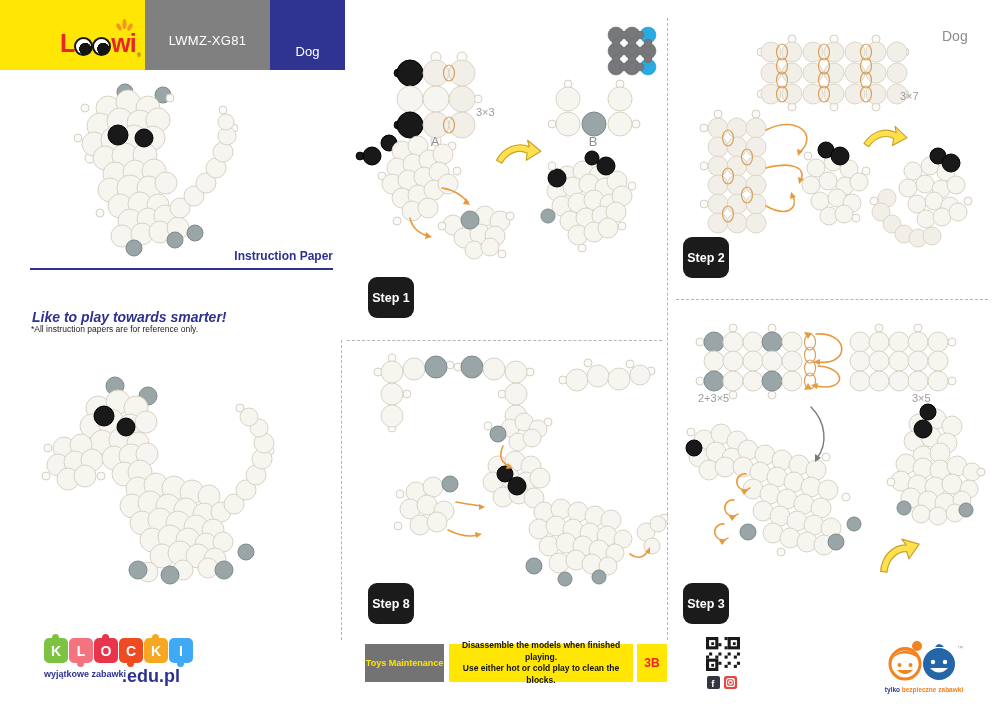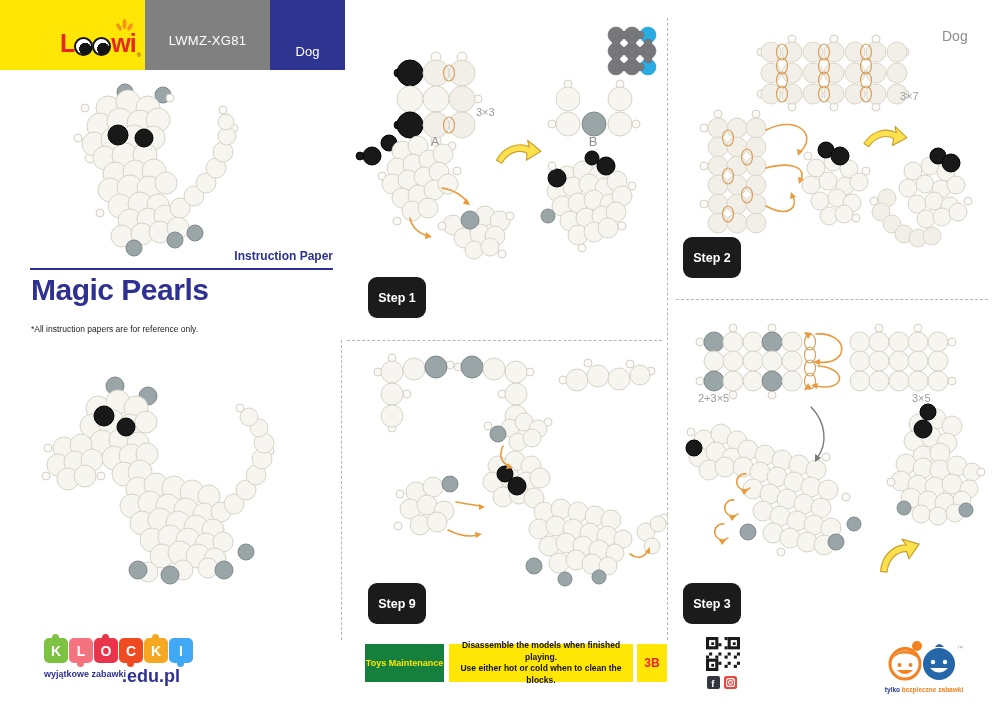--- a/index.html
+++ b/index.html
@@ -31,21 +31,21 @@
   .piece{position:relative;width:24px;height:25px;border-radius:5px;color:#fff;font-weight:bold;font-size:14px;
     display:flex;align-items:center;justify-content:center;}
   .piece::after{content:'';position:absolute;width:7px;height:7px;border-radius:50%;background:inherit;top:-4px;left:8px;}
   .piece:nth-child(even)::after{top:auto;bottom:-4px;}
   .klocki-cap{left:44px;top:669px;color:#2E3192;font-weight:bold;font-size:9px;}
   .klocki-dom{left:122px;top:666px;color:#2E3192;font-weight:bold;font-size:18px;}
   
   .dash-v{border-left:1px dashed #b5b5b5;width:0;}
   .dash-h{border-top:1px dashed #b5b5b5;height:0;}
   
-  .step-badge{width:58px;height:41px;background:#1b1b1b;border-radius:9px;color:#fff;font-weight:bold;
+  .step-badge{width:46px;height:41px;background:#1b1b1b;border-radius:9px;color:#fff;font-weight:bold;
     font-size:12.5px;display:flex;align-items:center;justify-content:center;}
   
   .cnt{color:#9b9b9b;font-size:11px;}
   .partlbl{color:#8f8f8f;font-size:13px;width:30px;text-align:center;}
   .dog-lbl{left:942px;top:28px;color:#8d8d8d;font-size:14px;}
   
   .fig{position:absolute;overflow:visible;}
   .bd-w{fill:#F7F5EF;stroke:#D8D3C6;stroke-width:1;}
   .bd-t{fill:#F1EFE7;stroke:#DCD6C8;stroke-width:1;}
   .bd-g{fill:#9AA5A7;stroke:#7E8A8C;stroke-width:1;}
@@ -53,21 +53,21 @@
   .bd-n{fill:#FBFAF7;stroke:#D5D0C5;stroke-width:1;}
   .bd-m{fill:#191919;stroke:#000;stroke-width:.8;}
   .bd-d{fill:#77787B;stroke:#6a6b6e;stroke-width:.5;}
   .bd-u{fill:#29ABE2;stroke:#1e98cc;stroke-width:.5;}
   .ringo{fill:none;stroke:#D9A05C;stroke-width:1.2;}
   .oar{fill:none;stroke:#E89A3C;stroke-width:1.6;stroke-linecap:round;}
   .oarh{fill:#E89A3C;stroke:none;}
   .kar{fill:none;stroke:#7a7a7a;stroke-width:1.4;stroke-linecap:round;}
   .karh{fill:#7a7a7a;}
   
-  .ft-red{left:365px;top:644px;width:79px;height:38px;background:#15803d;color:#FFE605;font-weight:bold;
+  .ft-red{left:365px;top:644px;width:79px;height:38px;background:#737373;color:#FFE605;font-weight:bold;
     font-size:9px;display:flex;align-items:center;justify-content:center;text-align:center;}
   .ft-yellow{left:449px;top:644px;width:184px;height:38px;background:#FFE605;color:#111;font-weight:bold;
     font-size:8.5px;line-height:11.5px;display:flex;flex-direction:column;align-items:center;justify-content:center;text-align:center;}
   .ft-badge{left:637px;top:644px;width:30px;height:38px;background:#FFE605;color:#E8252A;font-weight:bold;
     font-size:12px;display:flex;align-items:center;justify-content:center;}
   .contact{left:733px;top:637px;width:140px;text-align:right;color:#273A8E;font-weight:bold;
     font-size:8.8px;line-height:12.5px;}
   .contact .orange{color:#F58220;}
   .safety-cap{left:878px;top:686px;width:92px;text-align:center;font-weight:bold;font-size:6.5px;color:#273A8E;}
   .safety-cap .orange{color:#F58220;}
@@ -157,21 +157,21 @@
         <circle cx="176" cy="105" r="10" class="bd-w"></circle>
         <circle cx="186" cy="90" r="10" class="bd-w"></circle>
         <circle cx="193" cy="74" r="10" class="bd-w"></circle>
         <circle cx="197" cy="58" r="9" class="bd-w"></circle>
         <circle cx="196" cy="44" r="8" class="bd-w"></circle>
       </g>
     </svg>
 
   <div class="abs ins-paper">Instruction Paper</div>
   <div class="abs ins-line"></div>
-  <div class="abs mp-title">Magic Pearls</div>
+  <div class="abs mp-tag">Like to play towards smarter!</div>
   <div class="abs mp-note">*All instruction papers are for reference only.</div>
 
   <svg class="fig" id="photo2" style="left:18px;top:356px" width="290" height="270" viewBox="0 0 290 270">
       <g class="bl">
         <circle cx="97" cy="30" r="9" class="bd-g"></circle>
         <circle cx="130" cy="40" r="9" class="bd-g"></circle>
         <circle cx="30" cy="92" r="4" class="bd-n"></circle>
         <circle cx="28" cy="120" r="4" class="bd-n"></circle>
         <circle cx="83" cy="120" r="4" class="bd-n"></circle>
         <circle cx="222" cy="52" r="4" class="bd-n"></circle>
@@ -497,21 +497,21 @@
         <path class="oarh" d="M165,54 l-7,1 l2,-6 z"></path>
       <path class="oar" d="M108,88 C118,90 126,91 133,92"></path>
         <path class="oarh" d="M137,93 l-6,3 l0,-6 z"></path>
       <path class="oar" d="M100,116 C112,122 122,123 130,121"></path>
         <path class="oarh" d="M134,120 l-6,4 l-1,-6 z"></path>
       <path class="oar" d="M282,140 C290,146 296,143 300,137"></path>
         <path class="oarh" d="M302,133 l-5,5 l5,2 z"></path>
     </g>
   </svg>
   <div class="abs step-badge" style="left:368px;top:583px">
-    <span>Step 9</span>
+    <span>Step 8</span>
   </div>
 
   <div class="abs dog-lbl">Dog</div>
   <svg class="fig" id="fig37" style="left:758px;top:36px" width="150" height="78" viewBox="0 0 150 78">
       <g class="bl">
         <circle cx="3" cy="16" r="4" class="bd-n"></circle>
         <circle cx="3" cy="58" r="4" class="bd-n"></circle>
         <circle cx="147" cy="16" r="4" class="bd-n"></circle>
         <circle cx="147" cy="58" r="4" class="bd-n"></circle>
         <circle cx="34" cy="3" r="4" class="bd-n"></circle>
@@ -790,21 +790,21 @@
   </svg>
   <div class="abs step-badge" style="left:683px;top:583px">
     <span>Step 3</span>
   </div>
 
   <div class="abs ft-red">
     <span>Toys Maintenance</span>
   </div>
   <div class="abs ft-yellow">
     <span>Disassemble the models when finished playing.</span>
-    <span>Use either hot or cold when to clean the blocks.</span>
+    <span>Use either hot or cold play to clean the blocks.</span>
   </div>
   <div class="abs ft-badge">
     <span>3B</span>
   </div>
 
   <svg class="fig" id="qr" style="left:706px;top:637px" width="34" height="34" viewBox="0 0 34 34">
       <rect x="0" y="0" width="34" height="34" fill="#fff"></rect>
       <rect x="18.545454545454547" y="0" width="3.090909090909091" height="3.090909090909091" fill="#1a1a1a"></rect>
       <rect x="12.363636363636363" y="6.181818181818182" width="3.090909090909091" height="3.090909090909091" fill="#1a1a1a"></rect>
       <rect x="18.545454545454547" y="9.272727272727273" width="3.090909090909091" height="3.090909090909091" fill="#1a1a1a"></rect>

